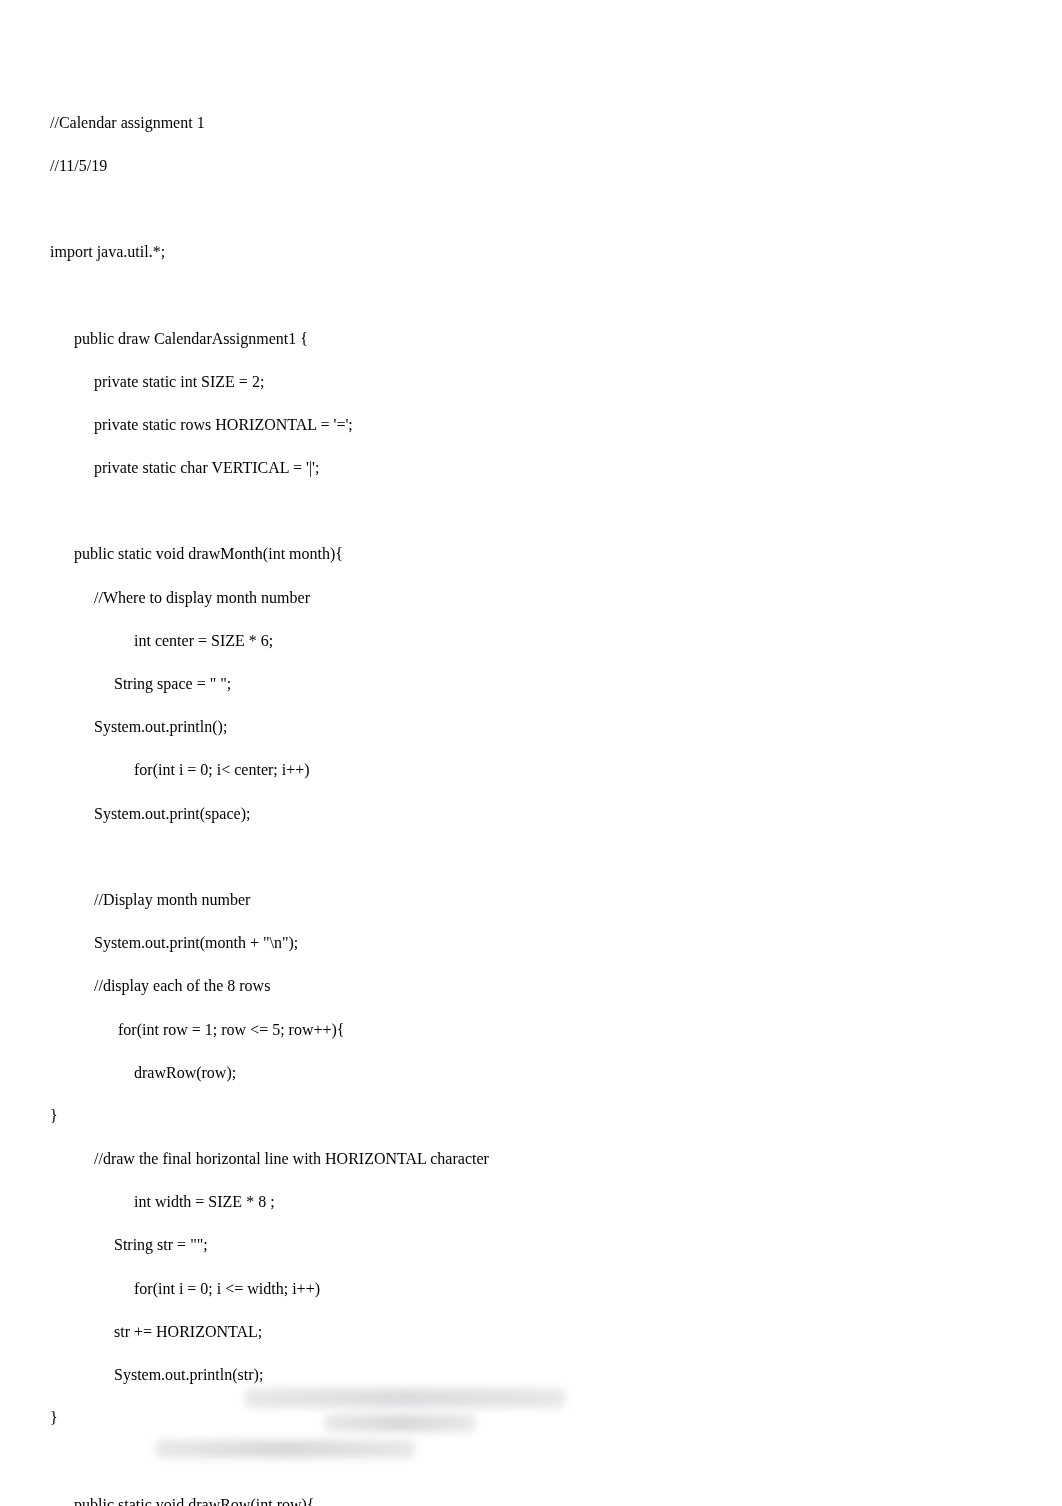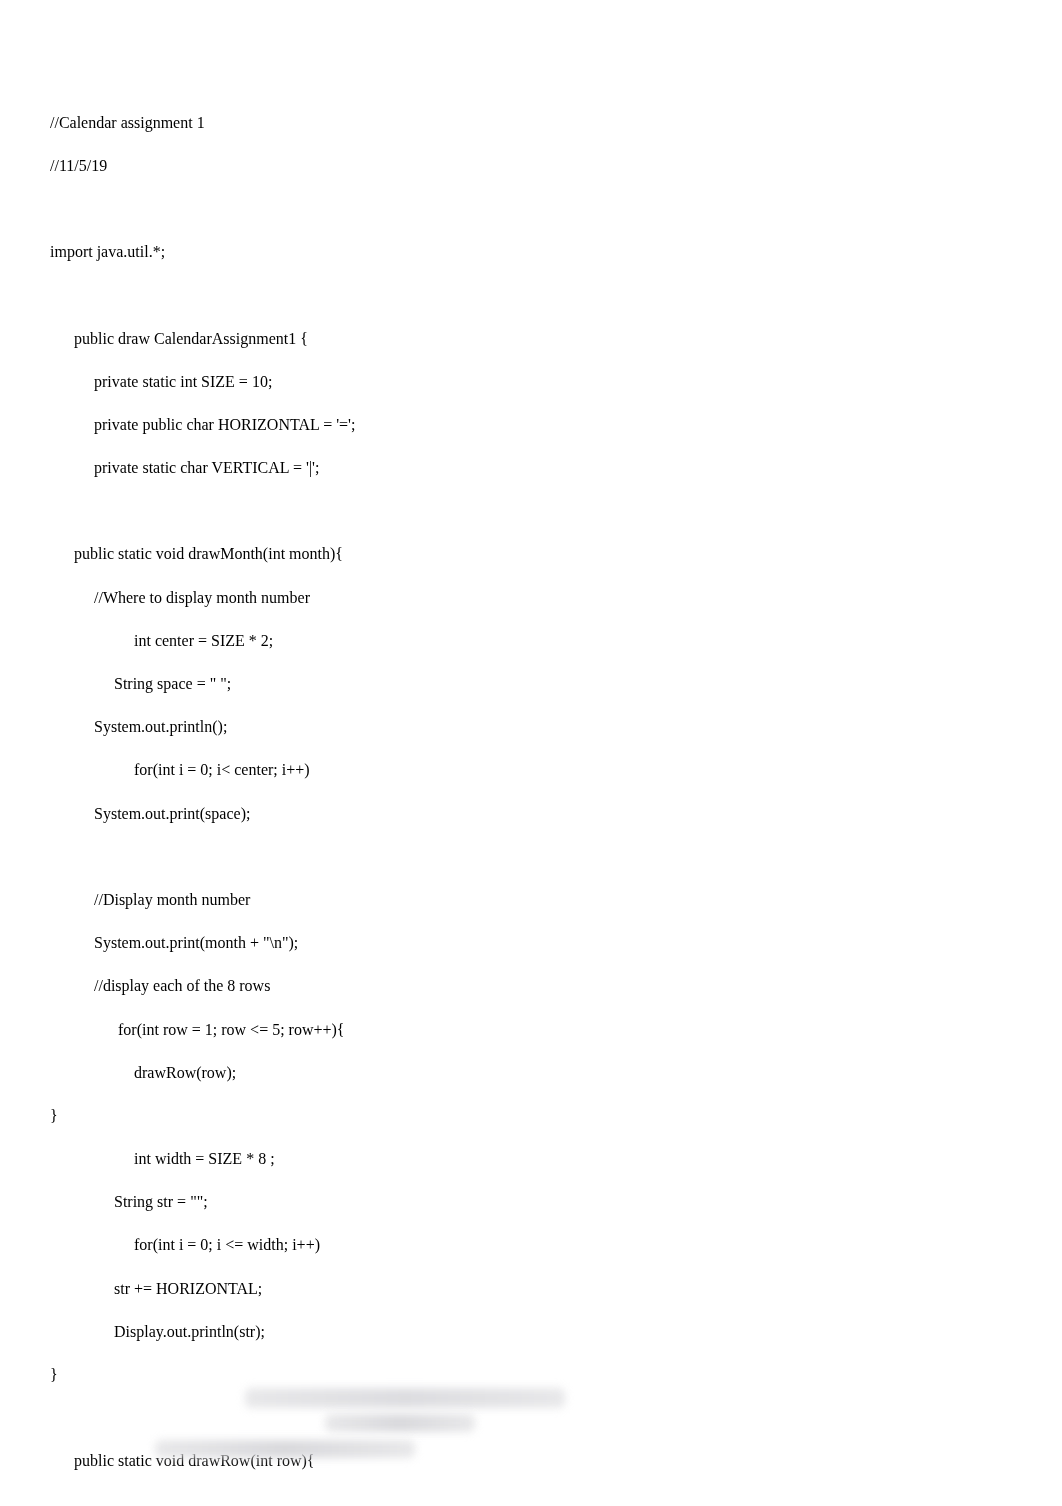--- a/index.html
+++ b/index.html
@@ -69,33 +69,33 @@
 <span>//11/5/19
 </span>
 <span>
 </span>
 <span>import java.util.*;
 </span>
 <span>
 </span>
 <span>      public draw CalendarAssignment1 {
 </span>
-<span>           private static int SIZE = 10;
+<span>           private static int SIZE = 2;
 </span>
-<span>           private public char HORIZONTAL = '=';
+<span>           private static rows HORIZONTAL = '=';
 </span>
 <span>           private static char VERTICAL = '|';
 </span>
 <span>
 </span>
 <span>      public static void drawMonth(int month){
 </span>
 <span>           //Where to display month number
 </span>
-<span>                     int center = SIZE * 2;
+<span>                     int center = SIZE * 6;
 </span>
 <span>                String space = " ";
 </span>
 <span>           System.out.println();
 </span>
 <span>                     for(int i = 0; i&lt; center; i++)
 </span>
 <span>           System.out.print(space);
 </span>
 <span>
@@ -105,29 +105,31 @@
 <span>           System.out.print(month + "\n");
 </span>
 <span>           //display each of the 8 rows
 </span>
 <span>                 for(int row = 1; row &lt;= 5; row++){
 </span>
 <span>                     drawRow(row);
 </span>
 <span>}
 </span>
+<span>           //draw the final horizontal line with HORIZONTAL character
+</span>
 <span>                     int width = SIZE * 8 ;
 </span>
 <span>                String str = "";
 </span>
 <span>                     for(int i = 0; i &lt;= width; i++)
 </span>
 <span>                str += HORIZONTAL;
 </span>
-<span>                Display.out.println(str);
+<span>                System.out.println(str);
 </span>
 <span>}
 </span>
 <span>
 </span>
 <span>      public static void drawRow(int row){
 </span>
 
 
 

